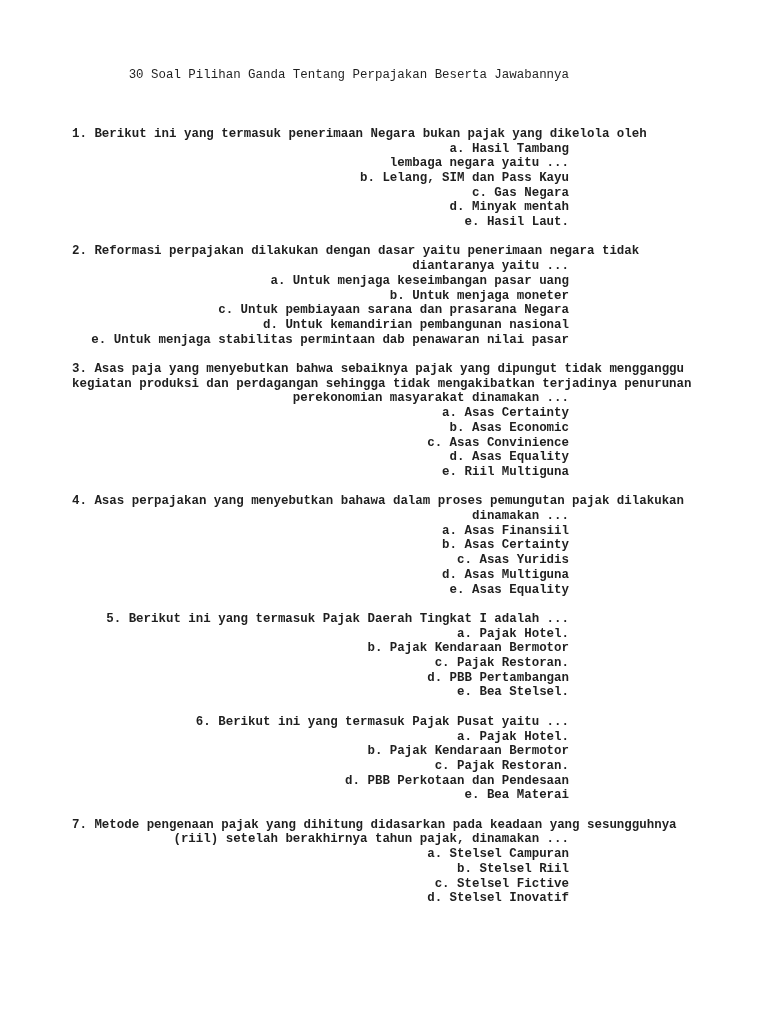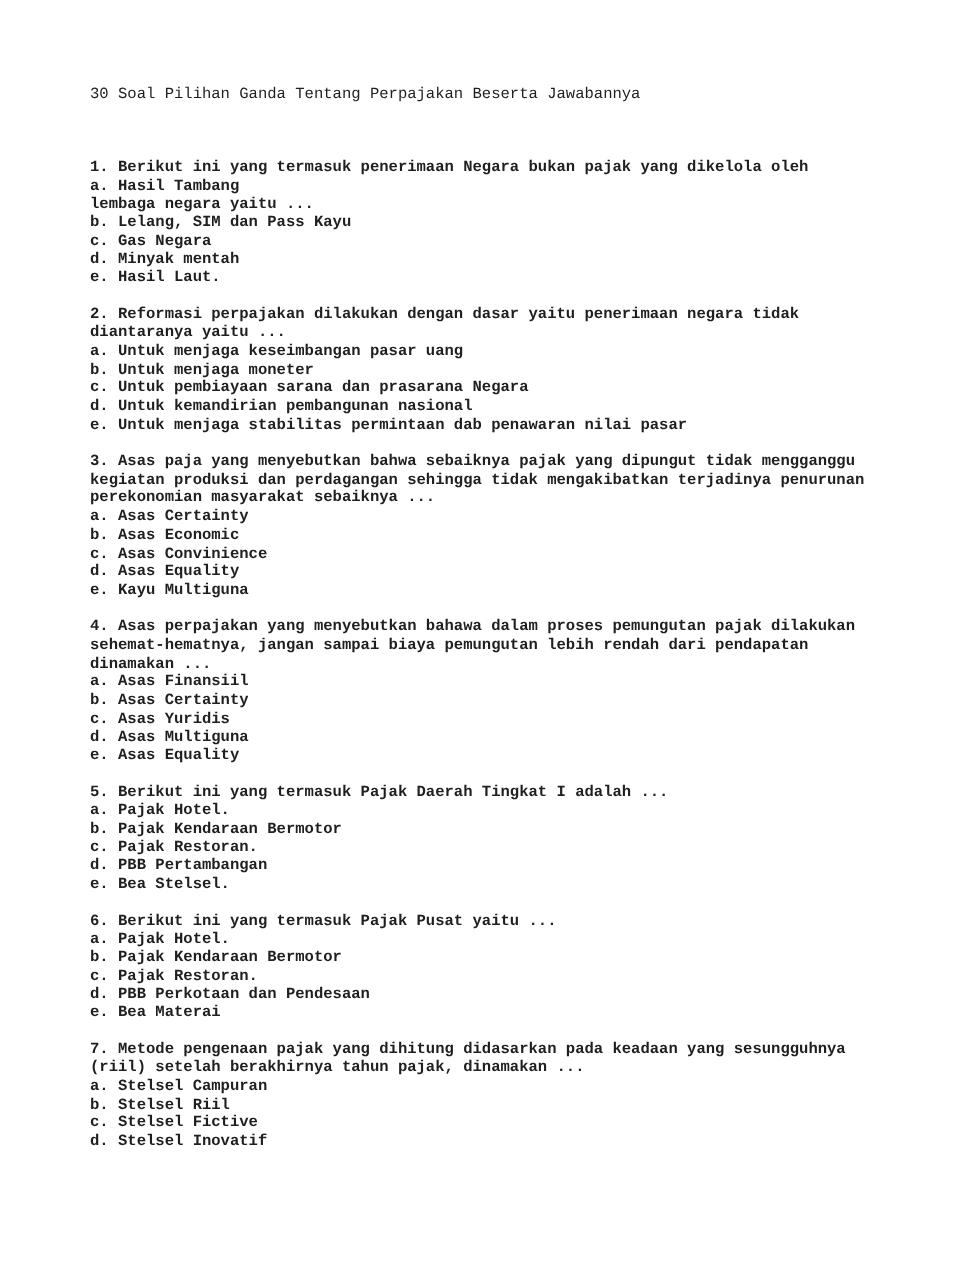--- a/index.html
+++ b/index.html
@@ -17,20 +17,21 @@
     top: 0; left: 0;
     width: 609px;
     height: 1024px;
     background: #ffffff;
     box-sizing: border-box;
     padding: 68px 40px 0 72px;
     font-family: "Liberation Mono", "DejaVu Sans Mono", monospace;
     font-size: 12.45px;
     line-height: 14.7px;
     color: #1f1f1f;
+    text-align: right;
   }
   .title {
     margin: 0 0 44.1px 0;
     font-size: 12.45px;
     font-weight: 400;
     white-space: pre;
   }
   .question {
     margin: 0 0 14.7px 0;
     font-weight: bold;
@@ -59,30 +60,29 @@
         <div class="line">diantaranya yaitu ...</div>
         <div class="line">a. Untuk menjaga keseimbangan pasar uang</div>
         <div class="line">b. Untuk menjaga moneter</div>
         <div class="line">c. Untuk pembiayaan sarana dan prasarana Negara</div>
         <div class="line">d. Untuk kemandirian pembangunan nasional</div>
         <div class="line">e. Untuk menjaga stabilitas permintaan dab penawaran nilai pasar</div>
       </div>
       <div class="question">
         <div class="line">3. Asas paja yang menyebutkan bahwa sebaiknya pajak yang dipungut tidak mengganggu</div>
         <div class="line">kegiatan produksi dan perdagangan sehingga tidak mengakibatkan terjadinya penurunan</div>
-        <div class="line">perekonomian masyarakat sebaiknya ...</div>
+        <div class="line">perekonomian masyarakat dinamakan ...</div>
         <div class="line">a. Asas Certainty</div>
         <div class="line">b. Asas Economic</div>
         <div class="line">c. Asas Convinience</div>
         <div class="line">d. Asas Equality</div>
-        <div class="line">e. Kayu Multiguna</div>
+        <div class="line">e. Riil Multiguna</div>
       </div>
       <div class="question">
         <div class="line">4. Asas perpajakan yang menyebutkan bahawa dalam proses pemungutan pajak dilakukan</div>
-        <div class="line">sehemat-hematnya, jangan sampai biaya pemungutan lebih rendah dari pendapatan</div>
         <div class="line">dinamakan ...</div>
         <div class="line">a. Asas Finansiil</div>
         <div class="line">b. Asas Certainty</div>
         <div class="line">c. Asas Yuridis</div>
         <div class="line">d. Asas Multiguna</div>
         <div class="line">e. Asas Equality</div>
       </div>
       <div class="question">
         <div class="line">5. Berikut ini yang termasuk Pajak Daerah Tingkat I adalah ...</div>
         <div class="line">a. Pajak Hotel.</div>

